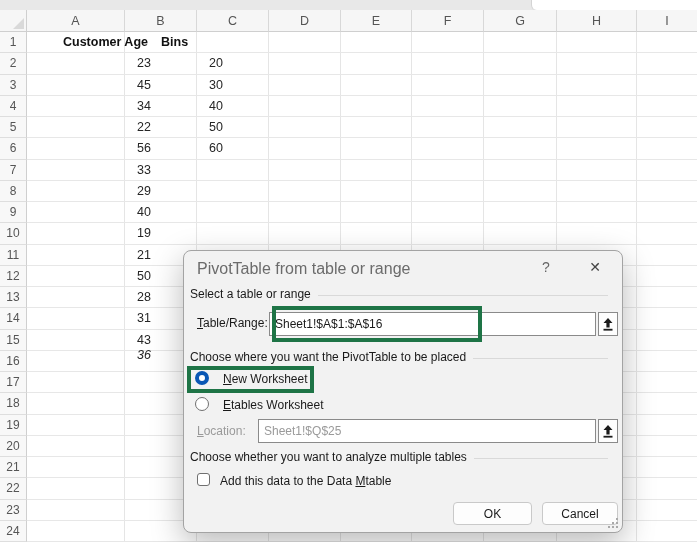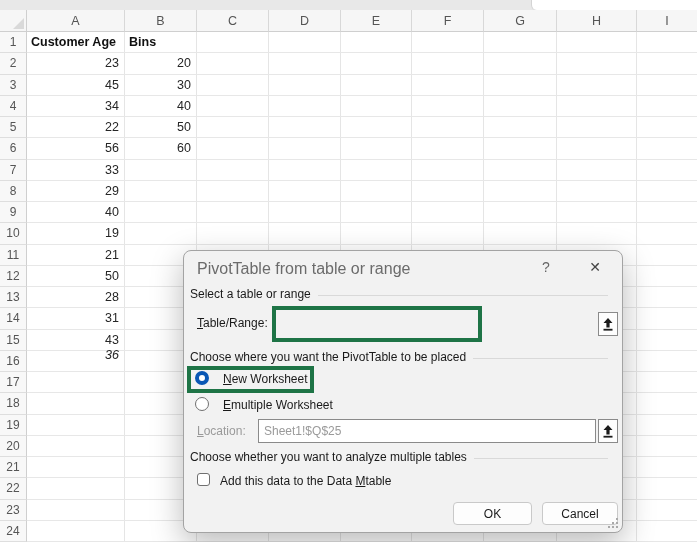--- a/index.html
+++ b/index.html
@@ -20,21 +20,21 @@
     border-left:11px solid transparent;border-bottom:11px solid #d9d9d9;}
   .col-header{position:absolute;top:10px;height:22px;box-sizing:border-box;
     background:#f6f6f6;border-right:1px solid #d8d8d8;border-bottom:1px solid #cfcfcf;
     color:#555;font-size:12.5px;display:flex;align-items:center;justify-content:center;}
   .row-header{position:absolute;left:0;width:27px;box-sizing:border-box;
     background:#f8f8f8;border-right:1px solid #cfcfcf;border-bottom:1px solid #dedede;
     color:#555;font-size:12px;display:flex;align-items:center;justify-content:center;}
   .vline{position:absolute;width:1px;background:#e5e5e5;}
   .hline{position:absolute;height:1px;background:#e7e7e7;}
   .cell{position:absolute;box-sizing:border-box;font-size:12.5px;color:#262626;
-    display:flex;align-items:center;white-space:nowrap;overflow:hidden;}
+    display:flex;align-items:center;white-space:nowrap;overflow:hidden;margin-left:32px;}
   .cell.num{justify-content:flex-end;padding-right:5px;}
   .cell.head{font-weight:bold;color:#111;padding-left:4px;}
   
   .dialog{position:absolute;left:183px;top:250px;width:440px;height:283px;
     background:#f2f2f2;border:1px solid #a3a3a3;border-radius:8px;box-sizing:border-box;
     box-shadow:0 10px 32px rgba(0,0,0,.28);z-index:10;font-size:12px;color:#1a1a1a;}
   .dlg-title{position:absolute;left:13px;top:9px;font-size:16px;color:#6b6b6b;}
   .dlg-help{position:absolute;left:352px;top:6px;width:20px;height:20px;color:#666;
     font-size:14px;display:flex;align-items:center;justify-content:center;}
   .dlg-close{position:absolute;left:398px;top:5px;width:26px;height:22px;color:#444;
@@ -165,39 +165,40 @@
   <div class="dlg-title">PivotTable from table or range</div>
   <div class="dlg-help">?</div>
   <div class="dlg-close">✕</div>
 
   <div class="section" style="top:36px;">
     <span class="txt">Select a table or range</span>
     <span class="rule"></span>
   </div>
 
   <div class="fld-label" style="left:13px;top:65px;"><u>T</u><span>able/Range:</span></div>
+  <input class="txt-input" style="left: 85px; top: 61px; width: 327px;" value="Sheet1!$A$1:$A$16">
   <button class="picker-btn" style="left:414px;top:61px;">
     <svg width="12" height="13" viewBox="0 0 12 13">
       <path d="M6 0 L10.5 5 H7.6 V9.5 H4.4 V5 H1.5 Z" fill="#1a1a1a"></path>
       <rect x="1.5" y="10.8" width="9" height="1.8" fill="#1a1a1a"></rect>
     </svg>
   </button>
   <div class="hl-box" style="left: 88px; top: 55px; width: 210px; height: 36px; border-color: rgb(30, 116, 70);"></div>
 
   <div class="section" style="top:99px;">
     <span class="txt">Choose where you want the PivotTable to be placed</span>
     <span class="rule"></span>
   </div>
 
   <div class="radio checked" style="left: 11px; top: 120px; border-color: rgb(10, 87, 180);"></div>
   <div class="radio-label" style="left:39px;top:121px;"><u>N</u><span>ew Worksheet</span></div>
   <div class="hl-box" style="left: 3px; top: 115px; width: 127px; height: 27px; border-color: rgb(30, 116, 70);"></div>
 
   <div class="radio unchecked" style="left:11px;top:146px;"></div>
-  <div class="radio-label" style="left:39px;top:147px;"><u>E</u><span>multiple Worksheet</span></div>
+  <div class="radio-label" style="left:39px;top:147px;"><u>E</u><span>tables Worksheet</span></div>
 
   <div class="fld-label disabled" style="left:13px;top:173px;"><u>L</u><span>ocation:</span></div>
   <input class="txt-input disabled" style="left: 74px; top: 168px; width: 338px;" value="Sheet1!$Q$25">
   <button class="picker-btn" style="left:414px;top:168px;">
     <svg width="12" height="13" viewBox="0 0 12 13">
       <path d="M6 0 L10.5 5 H7.6 V9.5 H4.4 V5 H1.5 Z" fill="#1a1a1a"></path>
       <rect x="1.5" y="10.8" width="9" height="1.8" fill="#1a1a1a"></rect>
     </svg>
   </button>
 

